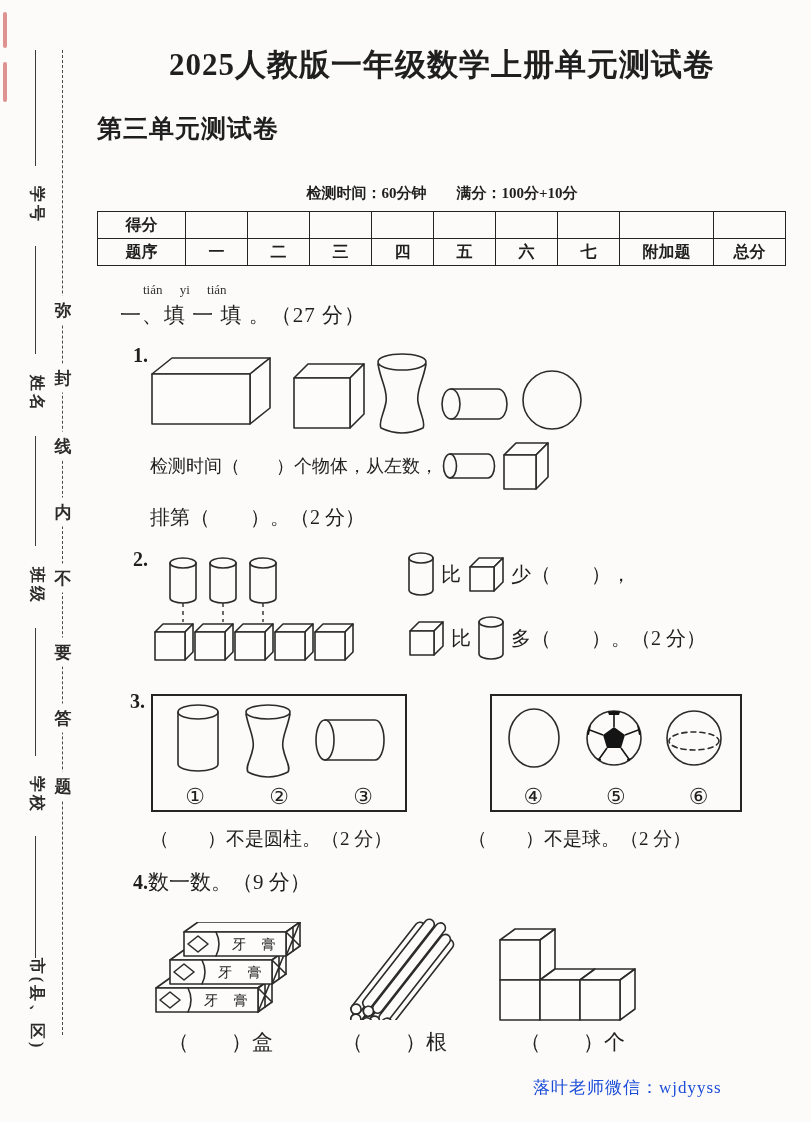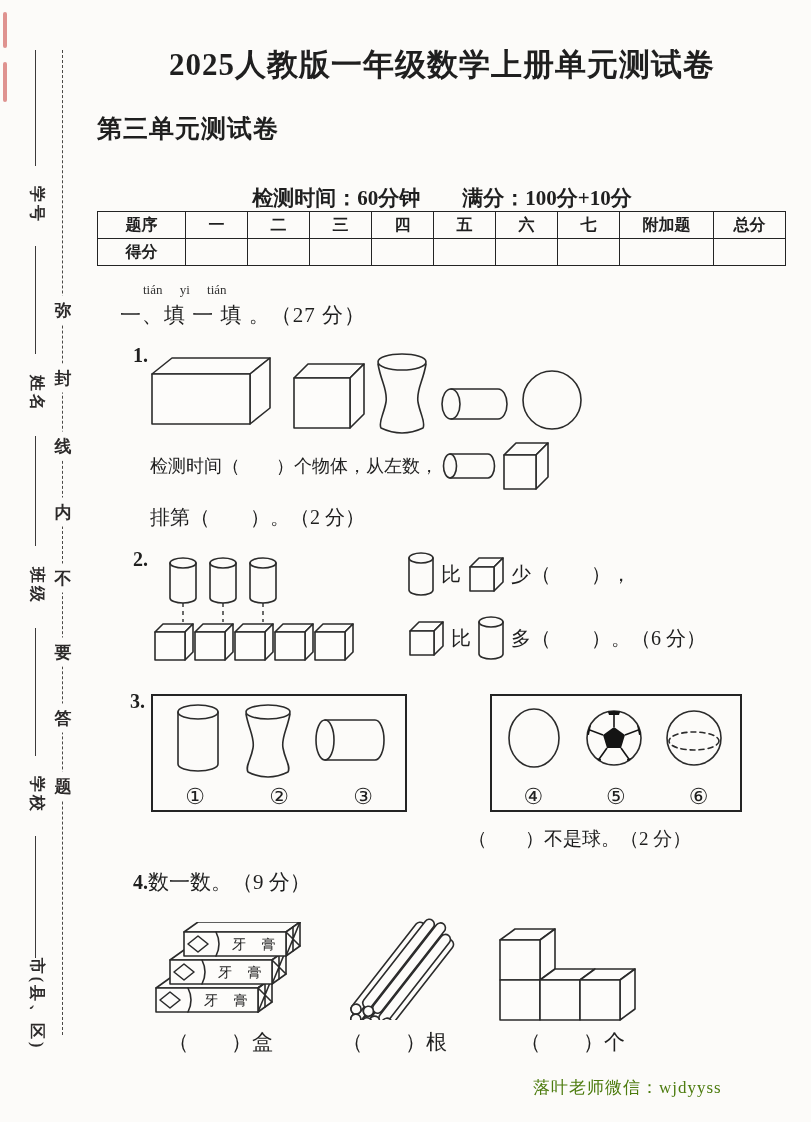--- a/index.html
+++ b/index.html
@@ -17,21 +17,21 @@
   }
   .seal-line{position:absolute;left:62px;width:0;border-left:1.6px dashed #4a4846;}
   .seal-char{
     position:absolute;left:63px;transform:translate(-50%,-50%);
     font-size:17px;font-weight:600;background:#fcfbf9;padding:3px 1px;color:#2c2a2a;
   }
   .red-mark{position:absolute;left:3px;width:4px;background:rgba(198,62,58,.55);border-radius:2px;}
   
   .title{left:97px;top:44px;width:690px;text-align:center;font-size:31px;font-weight:700;letter-spacing:1px;}
   .subtitle{left:97px;top:112px;width:690px;font-size:25px;font-weight:700;letter-spacing:1px;}
-  .info{left:97px;top:184px;width:690px;text-align:center;font-size:21px;font-weight:700;}
+  .info{left:97px;top:184px;width:690px;text-align:center;font-size:15px;font-weight:700;}
   
   table.score{
     position:absolute;left:97px;top:211px;width:688px;height:52px;
     border-collapse:collapse;table-layout:fixed;
   }
   table.score td{
     border:1.6px solid #242424;text-align:center;vertical-align:middle;
     font-size:16px;font-weight:700;padding:0;height:26px;
   }
   
@@ -94,42 +94,42 @@
         <col style="width:62px">
       <col style="width:62px">
         <col style="width:62px">
         <col style="width:62px">
         <col style="width:62px">
       <col style="width:94px">
         <col style="width:72px">
     </colgroup>
     <tbody>
         <tr>
+      <td>得分</td>
+      <td></td>
+          <td></td>
+          <td></td>
+      <td></td>
+          <td></td>
+          <td></td>
+      <td></td>
+          <td></td>
+          <td></td>
+    </tr>
+    <tr>
       <td>题序</td>
       <td>一</td>
       <td>二</td>
       <td>三</td>
       <td>四</td>
       <td>五</td>
       <td>六</td>
       <td>七</td>
       <td>附加题</td>
       <td>总分</td>
-    </tr>
-    <tr>
-      <td>得分</td>
-      <td></td>
-          <td></td>
-          <td></td>
-      <td></td>
-          <td></td>
-          <td></td>
-      <td></td>
-          <td></td>
-          <td></td>
     </tr>
   </tbody>
     </table>
 
   <div class="abs pinyin">tián yi tián</div>
   <div class="abs section">一、填 一 填 。（27 分）</div>
 
   <div class="abs qnum" style="left:133px;top:344px;">1.</div>
   <svg class="abs" style="left:148px;top:352px;" width="440" height="84" viewBox="0 0 440 84">
     <g>
@@ -218,21 +218,21 @@
     <svg width="36" height="38" viewBox="0 0 36 38">
       <polygon class="fc" points="2,12 11,3 35,3 26,12"></polygon>
         <polygon class="fc" points="26,12 35,3 35,27 26,36"></polygon>
         <rect class="fc" x="2" y="12" width="24" height="24"></rect>
     </svg>
     <span>比</span>
     <svg width="26" height="44" viewBox="0 0 26 44">
       <path class="ln" d="M1,6 L1,38 A12,5 0 0 0 25,38 L25,6"></path>
         <ellipse class="ln" cx="13" cy="6" rx="12" ry="5"></ellipse>
     </svg>
-    <span>多（　　）。（6 分）</span>
+    <span>多（　　）。（2 分）</span>
   </div>
 
   <div class="abs qnum" style="left:130px;top:690px;">3.</div>
   <div class="qbox" style="left:151px;top:694px;width:252px;height:114px;">
     <svg width="248" height="80" viewBox="0 0 248 80" style="margin-top:6px;">
       <g>
         <path class="ln" d="M25,10 L25,62 A20,7 0 0 0 65,62 L65,10"></path>
           <ellipse class="ln" cx="45" cy="10" rx="20" ry="7"></ellipse>
       </g>
       <g>
@@ -280,20 +280,21 @@
         <circle class="ln" cx="202" cy="36" r="27"></circle>
         <ellipse class="ln" cx="202" cy="39" rx="25" ry="9" stroke-dasharray="5,4"></ellipse>
       </g>
     </svg>
     <div class="labels">
       <span>④</span>
       <span>⑤</span>
       <span>⑥</span>
     </div>
   </div>
+  <div class="abs t19" style="left:150px;top:826px;">（　　）不是圆柱。（2 分）</div>
   <div class="abs t19" style="left:468px;top:826px;">（　　）不是球。（2 分）</div>
 
   <div class="abs" style="left:133px;top:868px;font-size:21px;">
     <span class="qnum">4.</span><span>数一数。（9 分）</span>
   </div>
 
   <svg class="abs" style="left:152px;top:922px;" width="178" height="96" viewBox="0 0 178 96">
 
     <g>
       <polygon class="fc" points="4,66 18,56 120,56 106,66"></polygon>
@@ -368,15 +369,15 @@
       <rect class="fc" x="5" y="52" width="40" height="40"></rect>
       <rect class="fc" x="45" y="52" width="40" height="40"></rect>
       <rect class="fc" x="85" y="52" width="40" height="40"></rect>
     </g>
   </svg>
 
   <div class="abs t21" style="left:168px;top:1028px;">（　　）盒</div>
   <div class="abs t21" style="left:342px;top:1028px;">（　　）根</div>
   <div class="abs t21" style="left:520px;top:1028px;">（　　）个</div>
 
-  <div class="abs watermark" style="left: 533px; top: 1076px; color: #4d7c0f;">落叶老师微信：wjdyyss</div>
+  <div class="abs watermark" style="left: 533px; top: 1076px; color: #1d4ed8;">落叶老师微信：wjdyyss</div>
 
 </div>
 
 </body></html>

